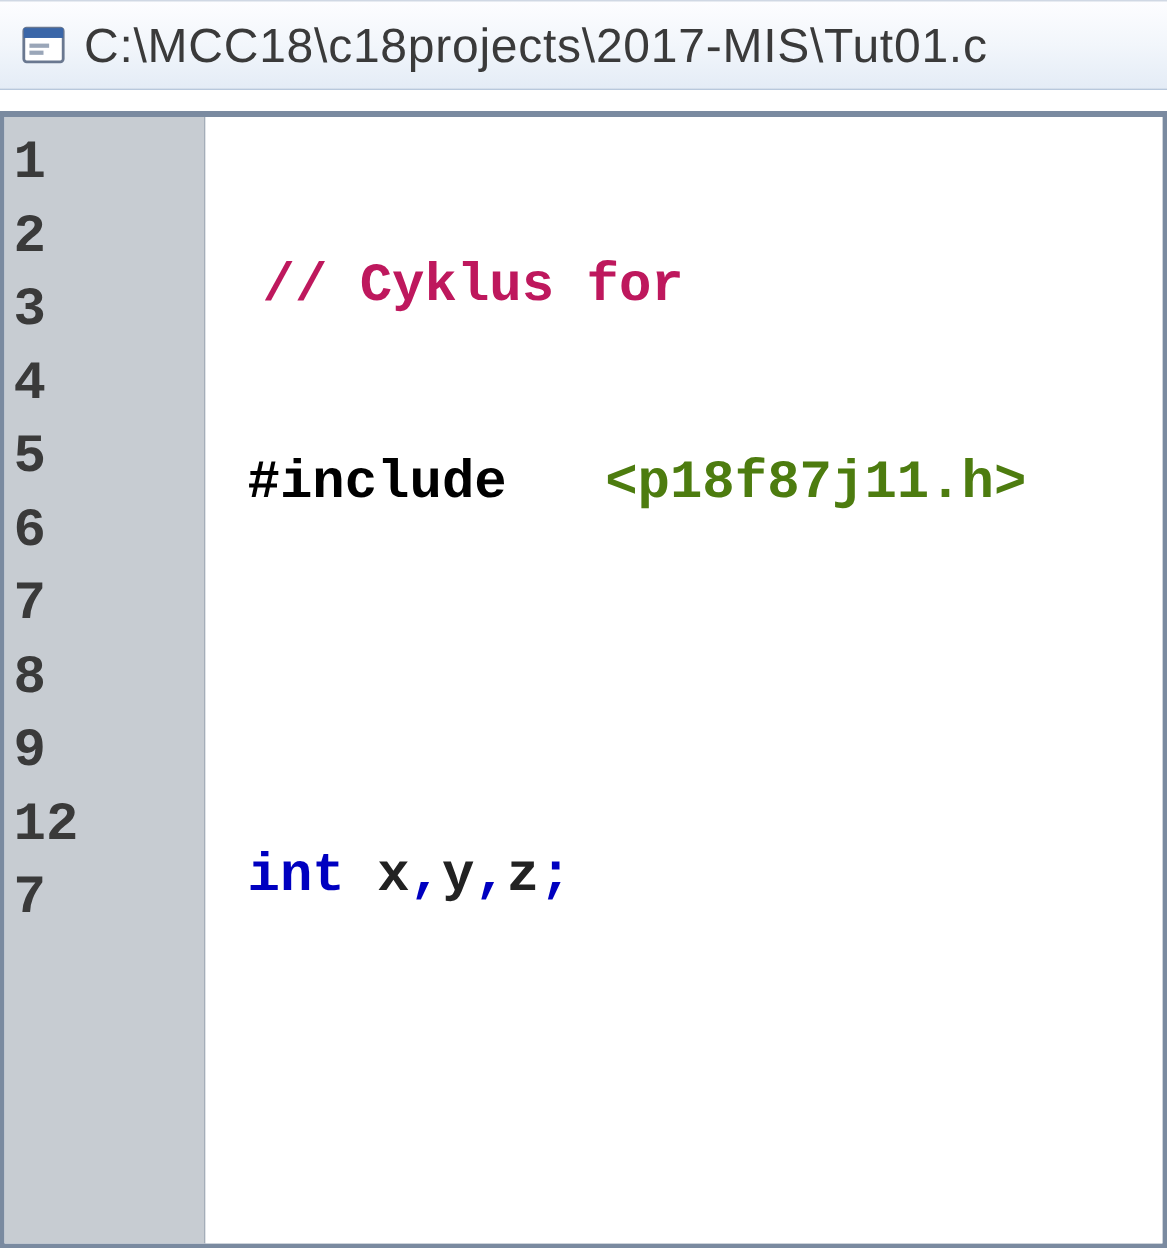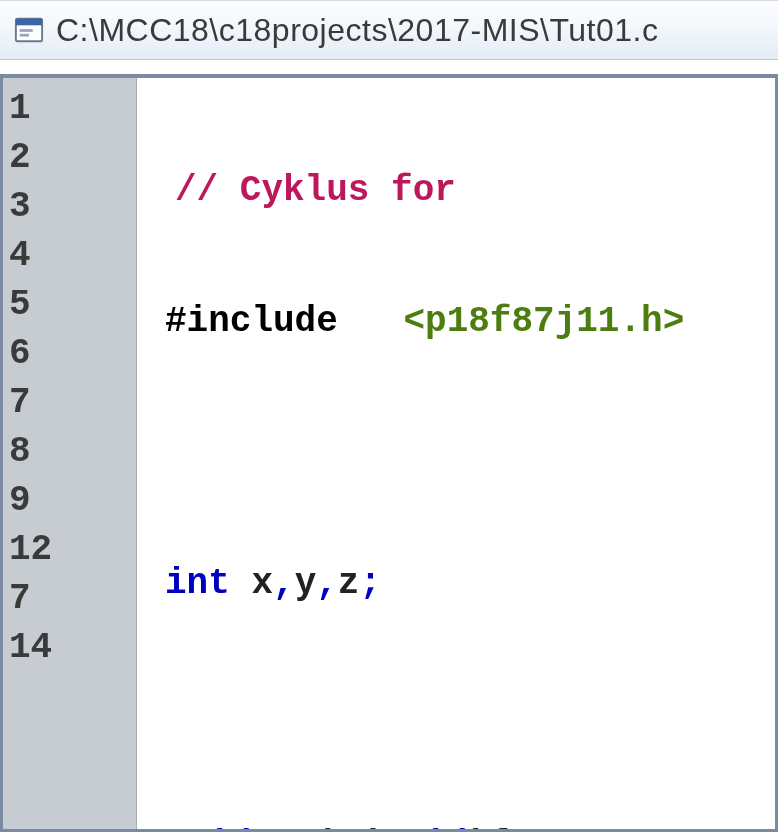--- a/index.html
+++ b/index.html
@@ -111,21 +111,20 @@
       <div class="ln">2</div>
       <div class="ln">3</div>
       <div class="ln">4</div>
       <div class="ln">5</div>
       <div class="ln">6</div>
       <div class="ln">7</div>
       <div class="ln">8</div>
       <div class="ln">9</div>
       <div class="ln">12</div>
       <div class="ln">7</div>
-      <div class="ln">14</div>
     </div>
 
     <div class="code-area">
       <div class="line"><span class="tok-comment">// Cyklus for</span></div>
       <div class="line"><span class="tok-preproc">#include</span><span> </span><span class="tok-angle">&lt;p18f87j11.h&gt;</span></div>
       <div class="line"></div>
       <div class="line"><span class="tok-keyword">int</span><span> </span><span class="tok-ident">x</span><span class="tok-operator">,</span><span class="tok-ident">y</span><span class="tok-operator">,</span><span class="tok-ident">z</span><span class="tok-operator">;</span></div>
       <div class="line"></div>
       <div class="line"><span class="tok-keyword">void</span><span> </span><span class="tok-ident">main</span><span class="tok-punct">(</span><span class="tok-keyword">void</span><span class="tok-punct">)</span><span class="tok-punct">{</span></div>
       

